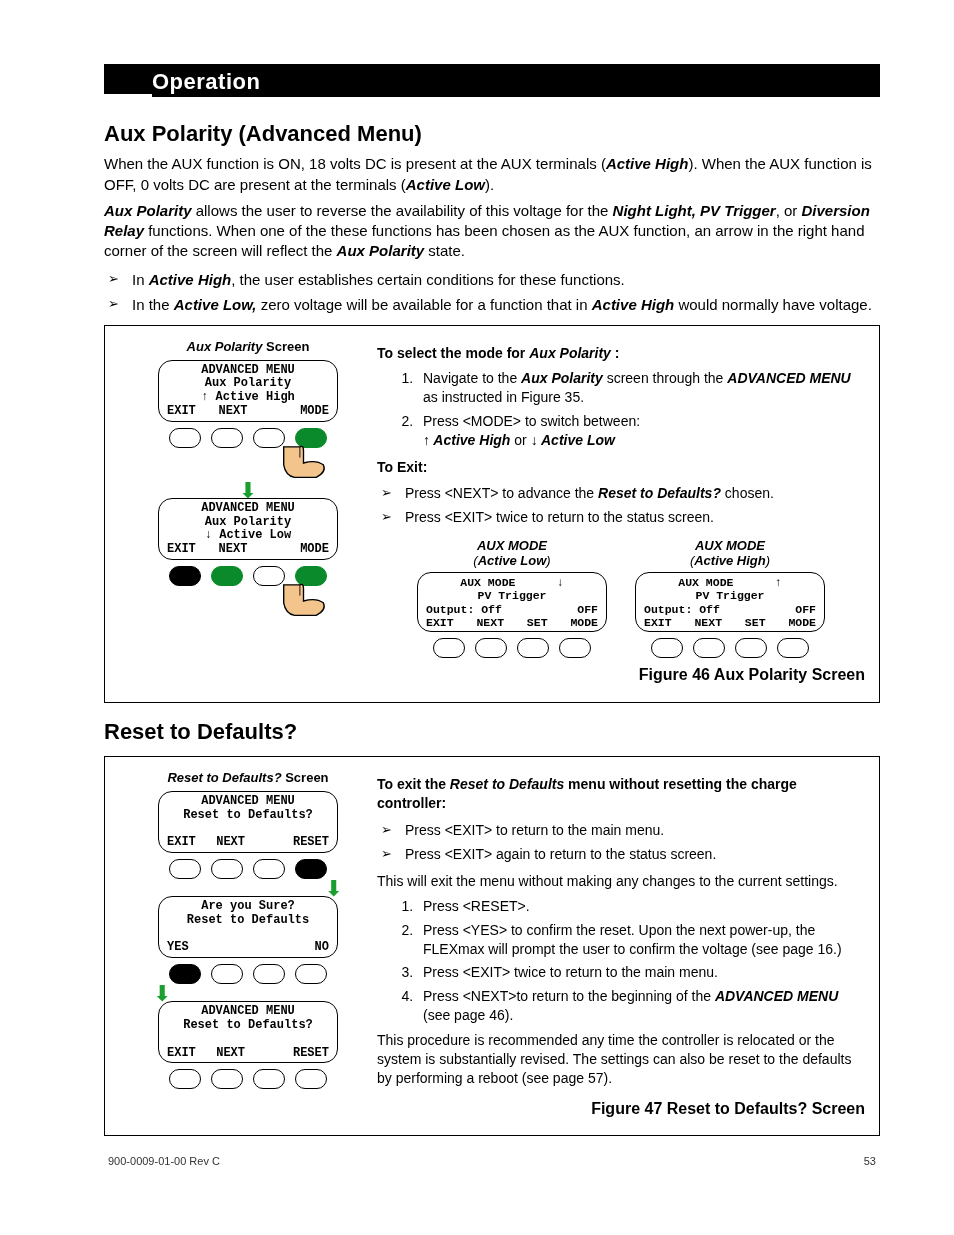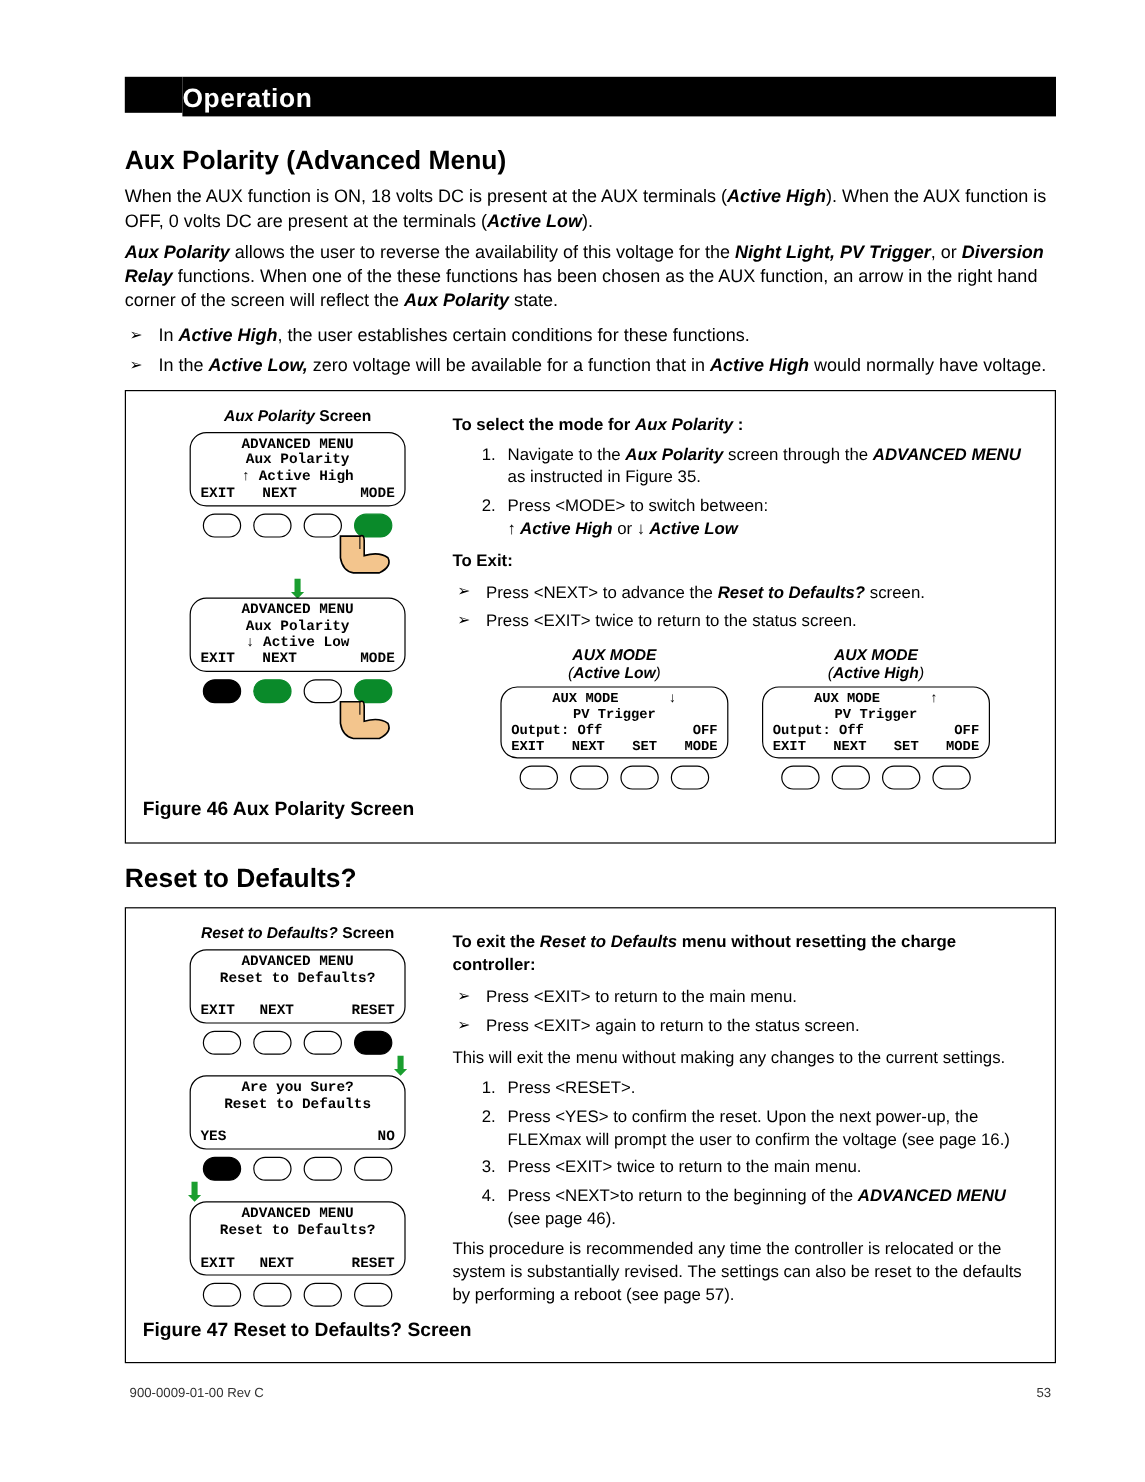--- a/index.html
+++ b/index.html
@@ -10,21 +10,21 @@
   h1.sec{font-size:22px;font-weight:800;margin:14px 0 6px 0;}
   p{margin:6px 0}
   .bi{font-weight:800;font-style:italic}
   .b{font-weight:400}
   ul.arrow{list-style:none;padding-left:28px;margin:8px 0}
   ul.arrow>li{position:relative;margin:5px 0}
   ul.arrow>li:before{content:"➢";position:absolute;left:-24px;top:0;color:#000;font-size:13px}
   ol.num{padding-left:40px;margin:6px 0}
   ol.num>li{margin:5px 0;padding-left:6px}
   .figbox{border:1px solid #000;margin:10px 0 4px 0;padding:10px 14px 4px 14px}
-  .figcap{text-align:left;font-weight:800;font-size:16px;margin:4px 0 12px}
+  .figcap{text-align:right;font-weight:800;font-size:16px;margin:4px 0 12px}
   .two-col{display:flex;}
   .leftcol{width:258px;flex:none;display:flex;flex-direction:column;align-items:center}
   .rightcol{flex:1;font-size:14px}
   .rightcol p,.rightcol li{font-size:14px}
   .screen-title{font-weight:800;font-size:13px;text-align:center;margin:2px 0 4px}
   .screen-title .it{font-style:italic}
   .lcd{border:1.5px solid #000;border-radius:14px;width:166px;padding:3px 6px 2px 6px;font-family:"Courier New",monospace;font-size:12px;font-weight:700;text-align:center;line-height:1.15;background:#fff}
   .lcd .row{white-space:pre}
   .lcd .brow{display:flex;justify-content:space-between;padding:0 2px}
   .btnrow{display:flex;gap:10px;margin:6px 0 2px 0}
@@ -120,21 +120,21 @@
       <div class="rightcol">
         <div class="subhead"><span>To select the mode for </span><span style="font-style:italic">Aux Polarity</span><span> :</span></div>
         <ol class="num">
           <li><span>Navigate to the </span><span class="bi">Aux Polarity</span><span> screen through the </span><span class="bi">ADVANCED MENU</span><span> as instructed in Figure 35.</span></li>
           <li><span>Press </span><span class="b">&lt;MODE&gt;</span><span> to switch between:</span><br>
             <span class="b">↑</span><span class="bi"> Active High</span><span> or </span><span class="b">↓</span><span class="bi"> Active Low</span>
           </li>
         </ol>
         <div class="subhead">To Exit:</div>
         <ul class="arrow">
-          <li><span>Press </span><span class="b">&lt;NEXT&gt;</span><span> to advance the </span><span class="bi">Reset to Defaults?</span><span> screen.</span></li>
+          <li><span>Press </span><span class="b">&lt;NEXT&gt;</span><span> to advance the </span><span class="bi">Reset to Defaults?</span><span> chosen.</span></li>
           <li><span>Press </span><span class="b">&lt;EXIT&gt;</span><span> twice to return to the status screen.</span></li>
         </ul>
 
         <div class="mini-pair">
           <div class="mini">
             <div class="mtitle"><span>AUX MODE</span><br><span style="font-weight:400">(</span><span class="bi">Active Low</span><span style="font-weight:400">)</span></div>
             <div class="lcd sm">
               <div class="row">AUX MODE      ↓</div>
               <div class="row">PV Trigger</div>
               <div class="brow">

